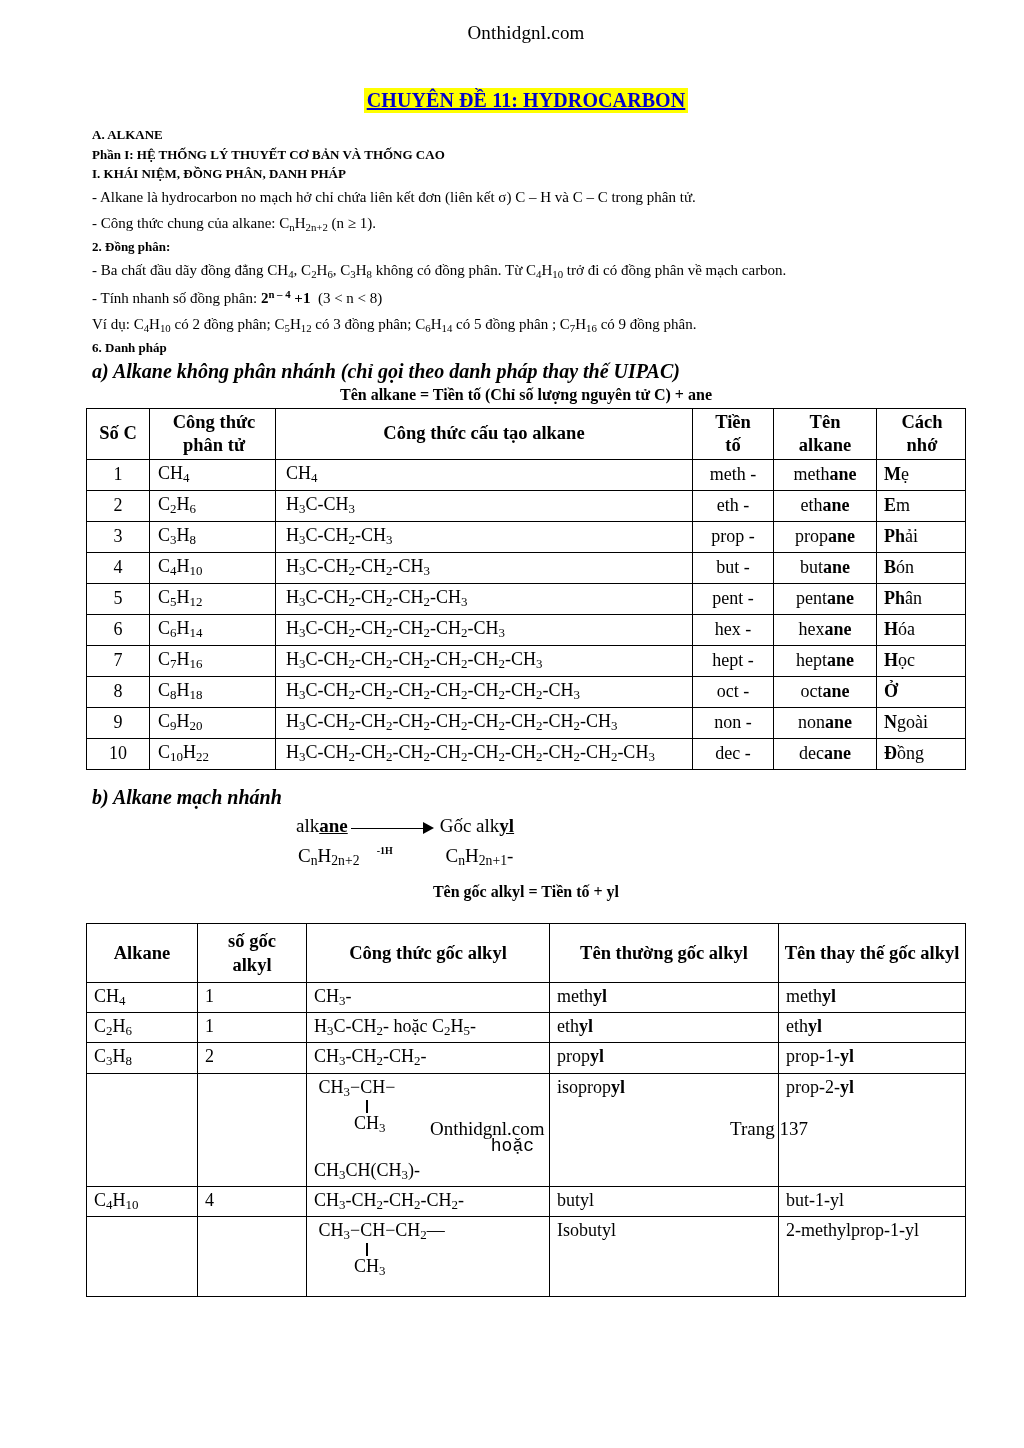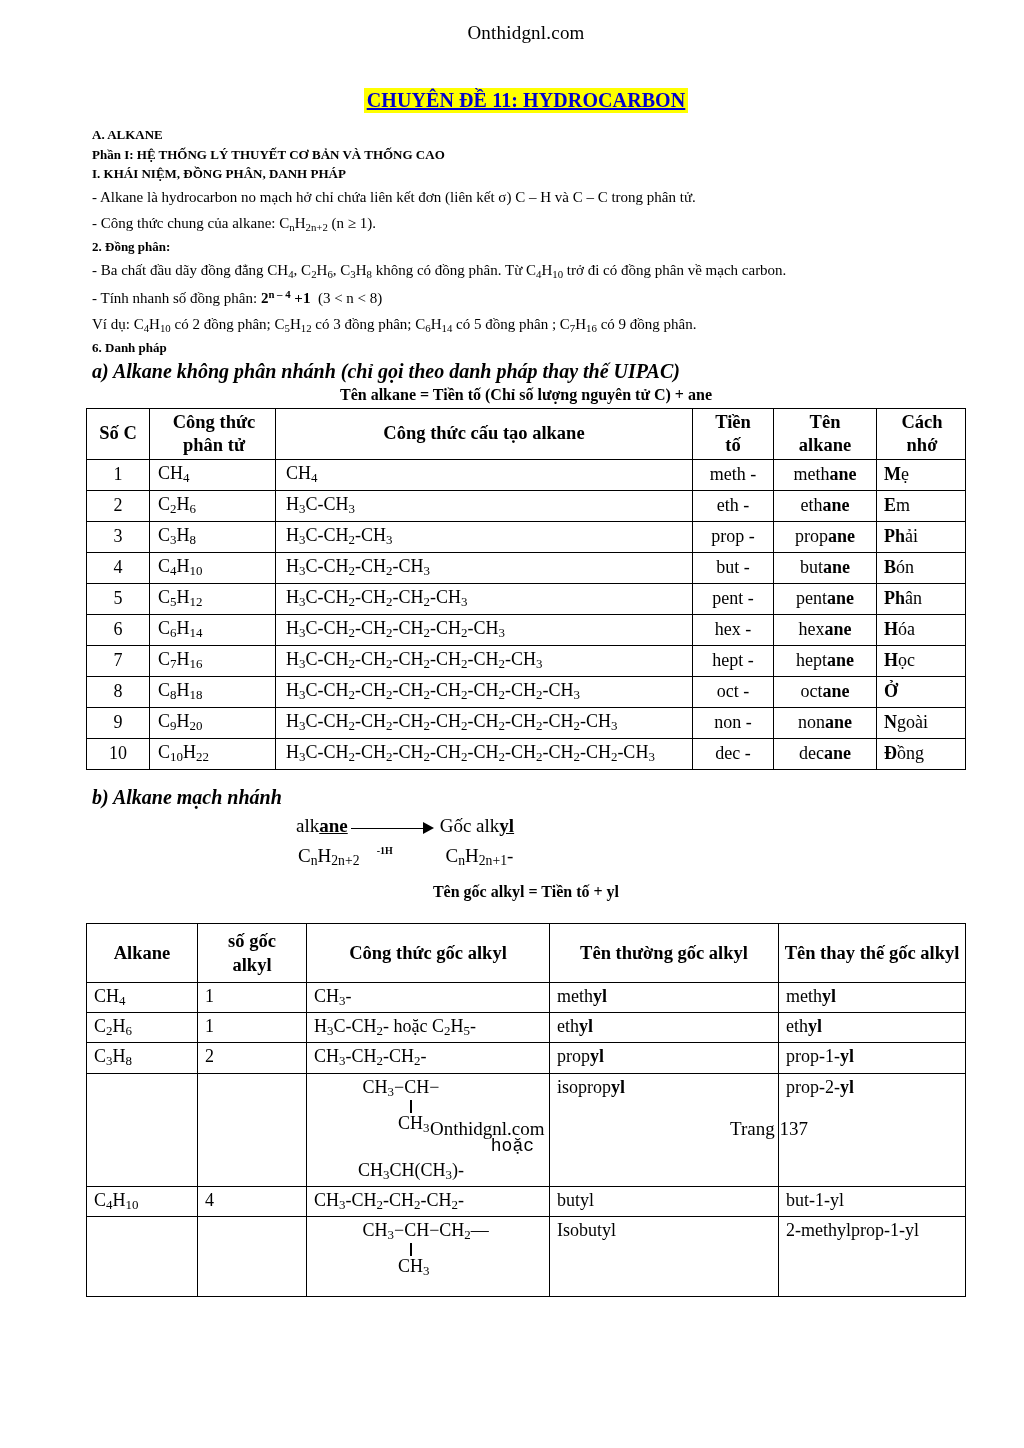--- a/index.html
+++ b/index.html
@@ -135,21 +135,21 @@
     text-align: left;
     vertical-align: top;
     padding: 3px 7px !important;
   }
   .k-alkane { width: 96px; }
   .k-count  { width: 94px; }
   .k-formula{ width: 228px; }
   .k-common { width: 214px; }
   .k-sub    { width: auto; }
 
-  .struct-block { position: relative; line-height: 1.15; margin-left: 44px; }
+  .struct-block { position: relative; line-height: 1.15; }
   .struct-row1 { white-space: nowrap; }
   .bond-v {
     display: block; width: 1.6px; height: 13px; background: #000;
     margin-left: 52px;
   }
   .struct-row2 { margin-left: 40px; }
   .hoac-wrap { position: relative; height: 24px; font-family: Liberation Mono, monospace; }
   .hoac { position: absolute; right: 8px; top: 0; }
 
   .footer {

